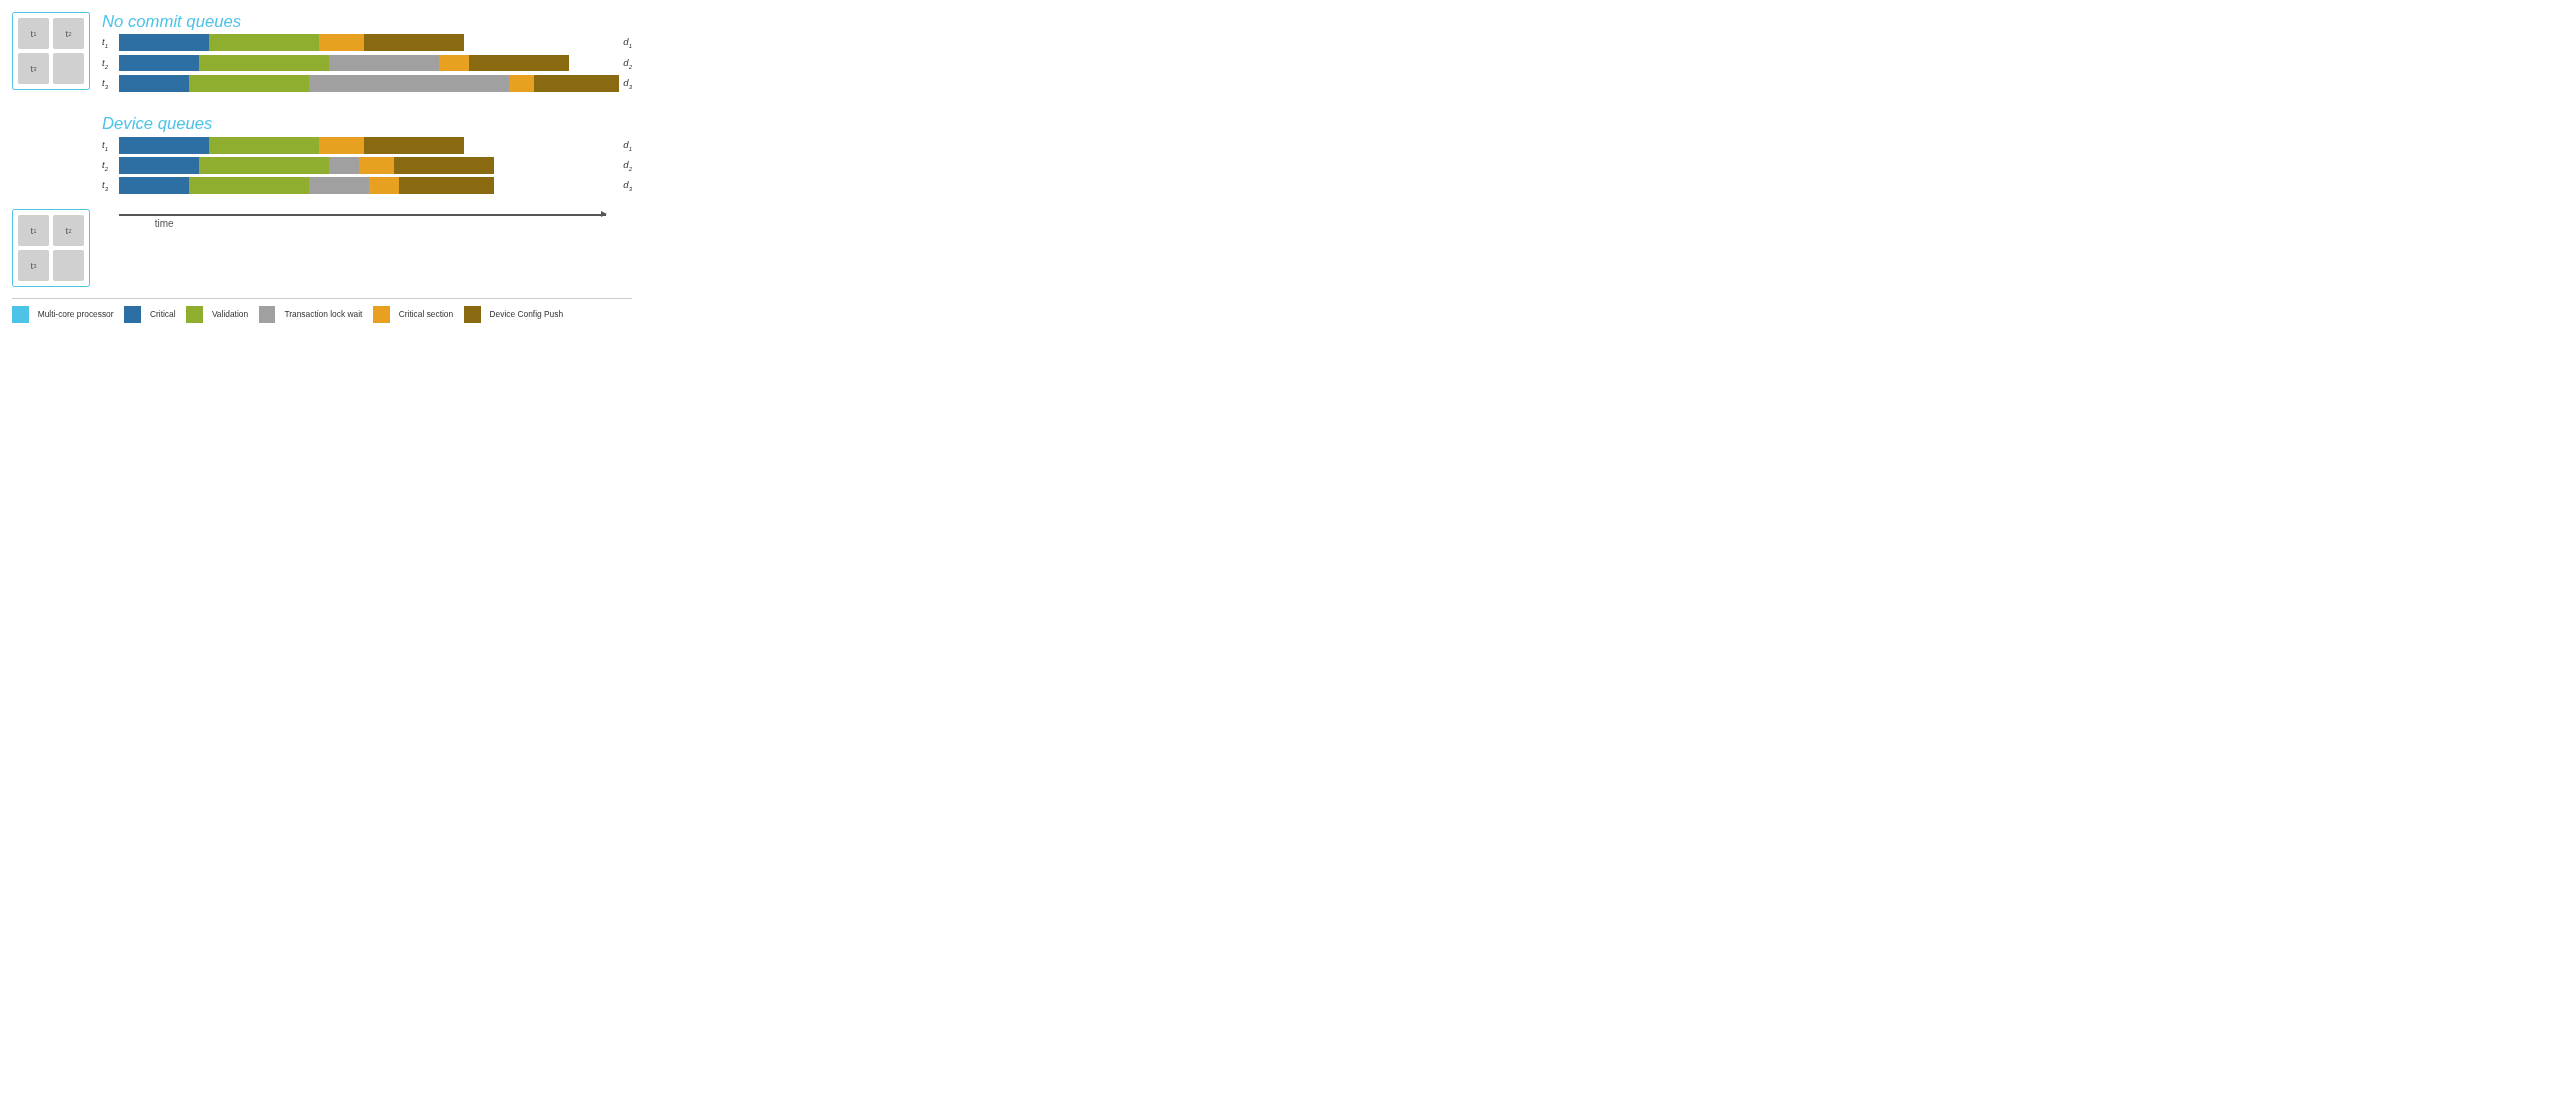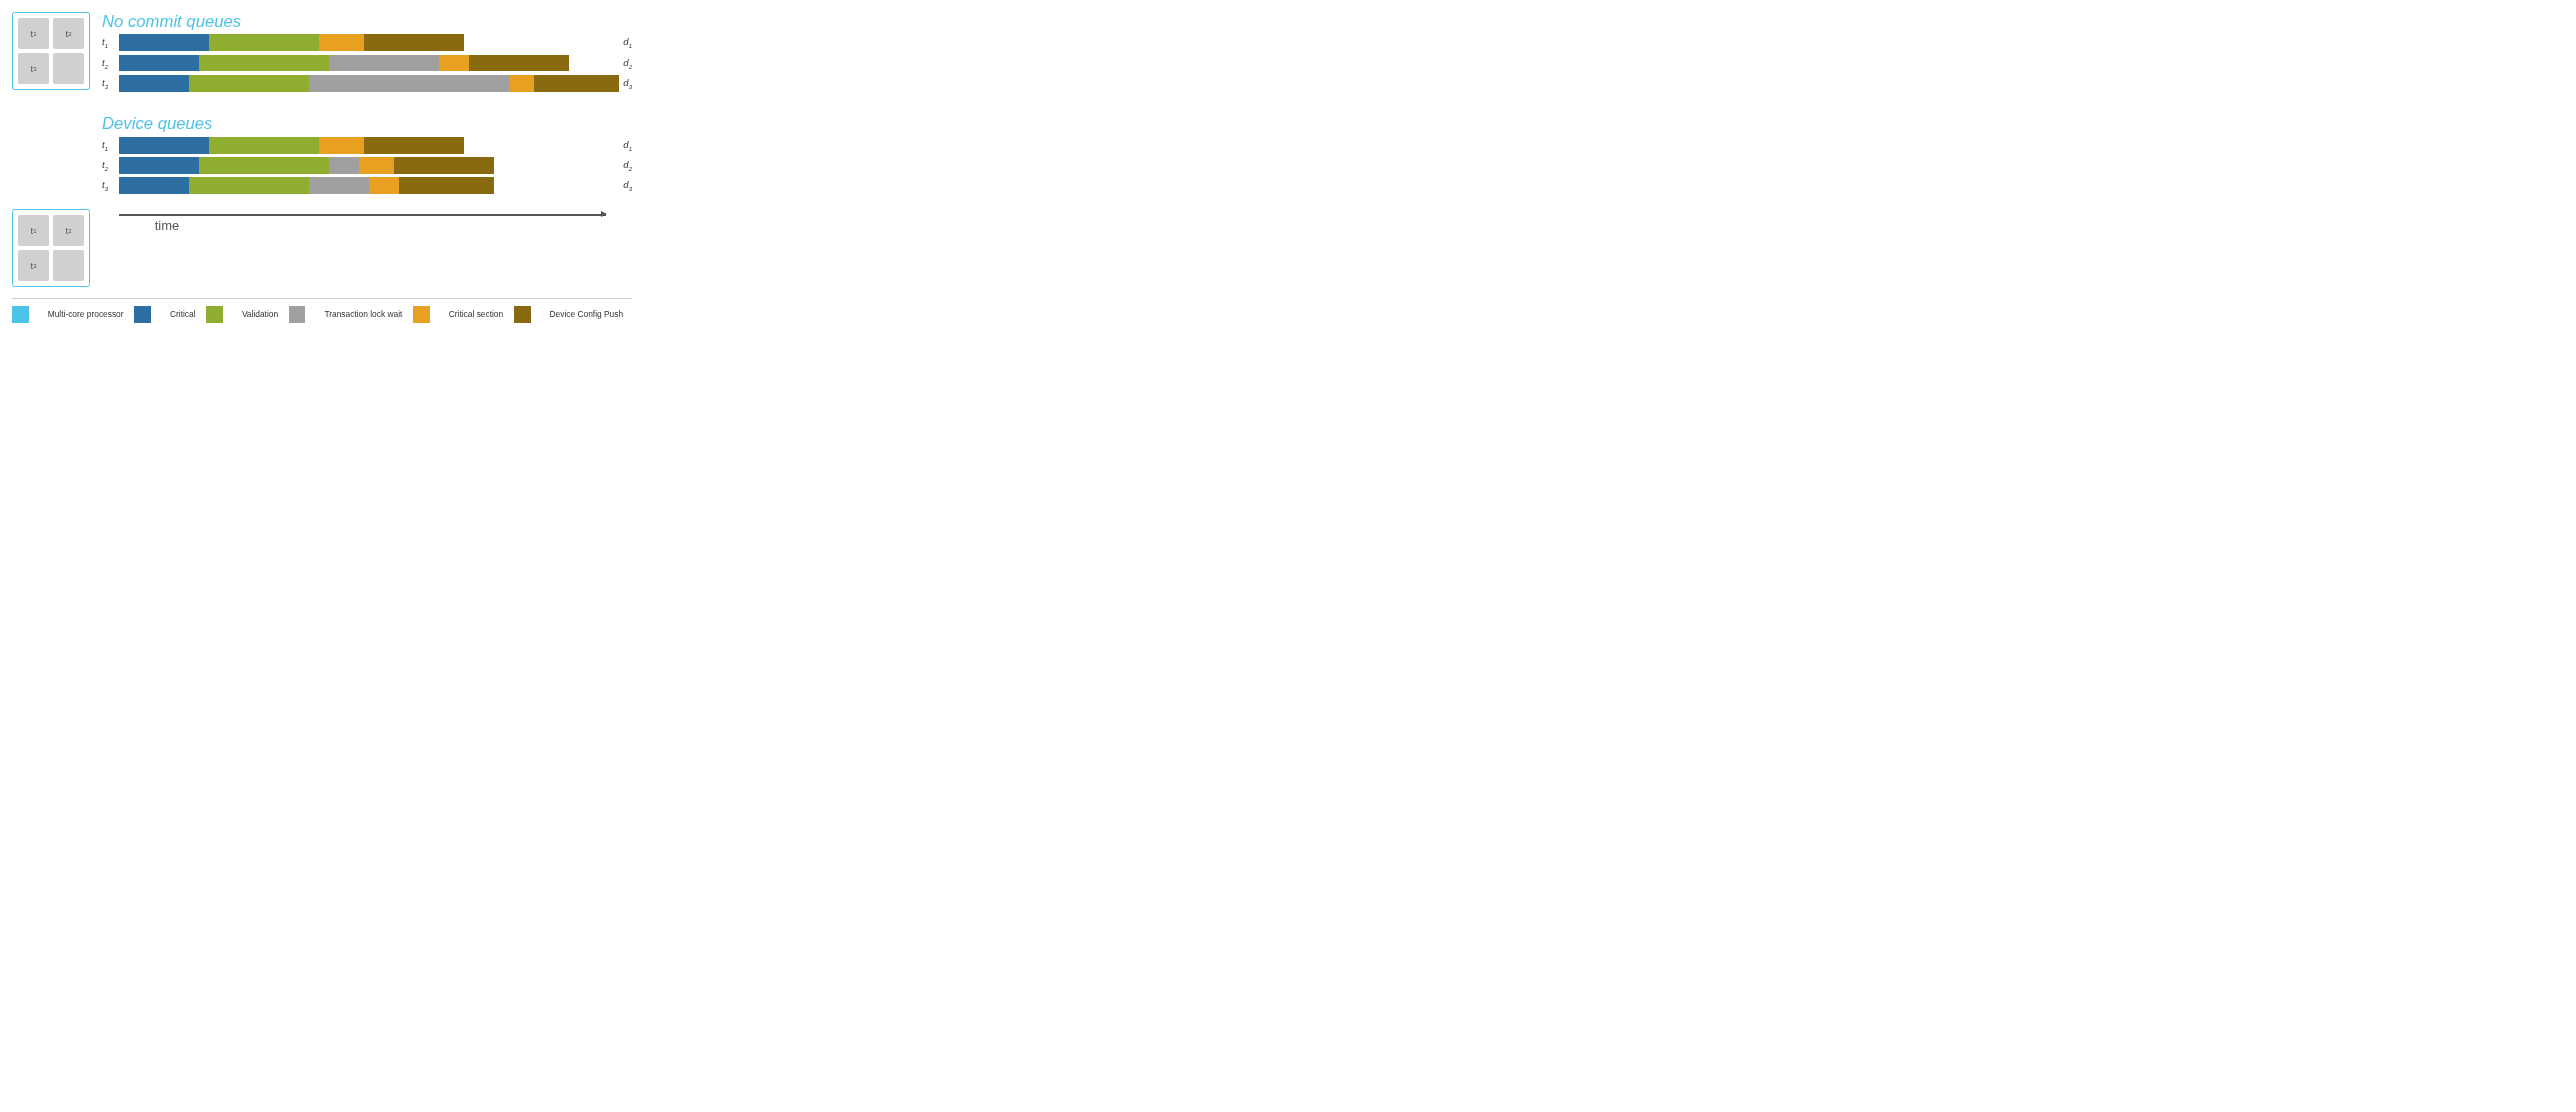--- a/index.html
+++ b/index.html
@@ -104,21 +104,21 @@
       gap: 10.7px;
       margin-top: 10.7px;
       align-items: center;
       border-top: 0.6px solid #ccc;
       padding-top: 7.2px;
     }
 
     .legend-item {
       display: flex;
       align-items: center;
-      gap: 19px;
+      gap: 9px;
       text-align: right;
     }
 
     .legend-label {
       font-size: 8.4px;
       color: #333;
     }
 
     
     sub {
@@ -231,21 +231,21 @@
         <div class="bar-end-label">d<sub>3</sub></div>
       </div>
     </div>
 
     <div style="margin-top:6px; padding-left: 16.7px;">
       <div style="display:flex; align-items:center; width:95%;">
         <div style="flex:1; height:1.2px; background:#555; position:relative;">
           <div style="position:absolute; right:-0.6px; top:-3px; width:0; height:0; border-left:6px solid #555; border-top:3.6px solid transparent; border-bottom:3.6px solid transparent;"></div>
         </div>
       </div>
-      <div style="font-size:13px; color:#555; margin-top:2.4px;padding-left:36px;">time</div>
+      <div style="font-size:10px; color:#555; margin-top:2.4px;padding-left:36px;">time</div>
     </div>
 
   </div>
 </div>
 
 <div class="legend-section">
 
   <div class="legend-item">
     <div style="width:16.7px;height:16.7px;background:#4dc3e8;flex-shrink:0;"></div>
     <span class="legend-label">Multi-core processor</span>

